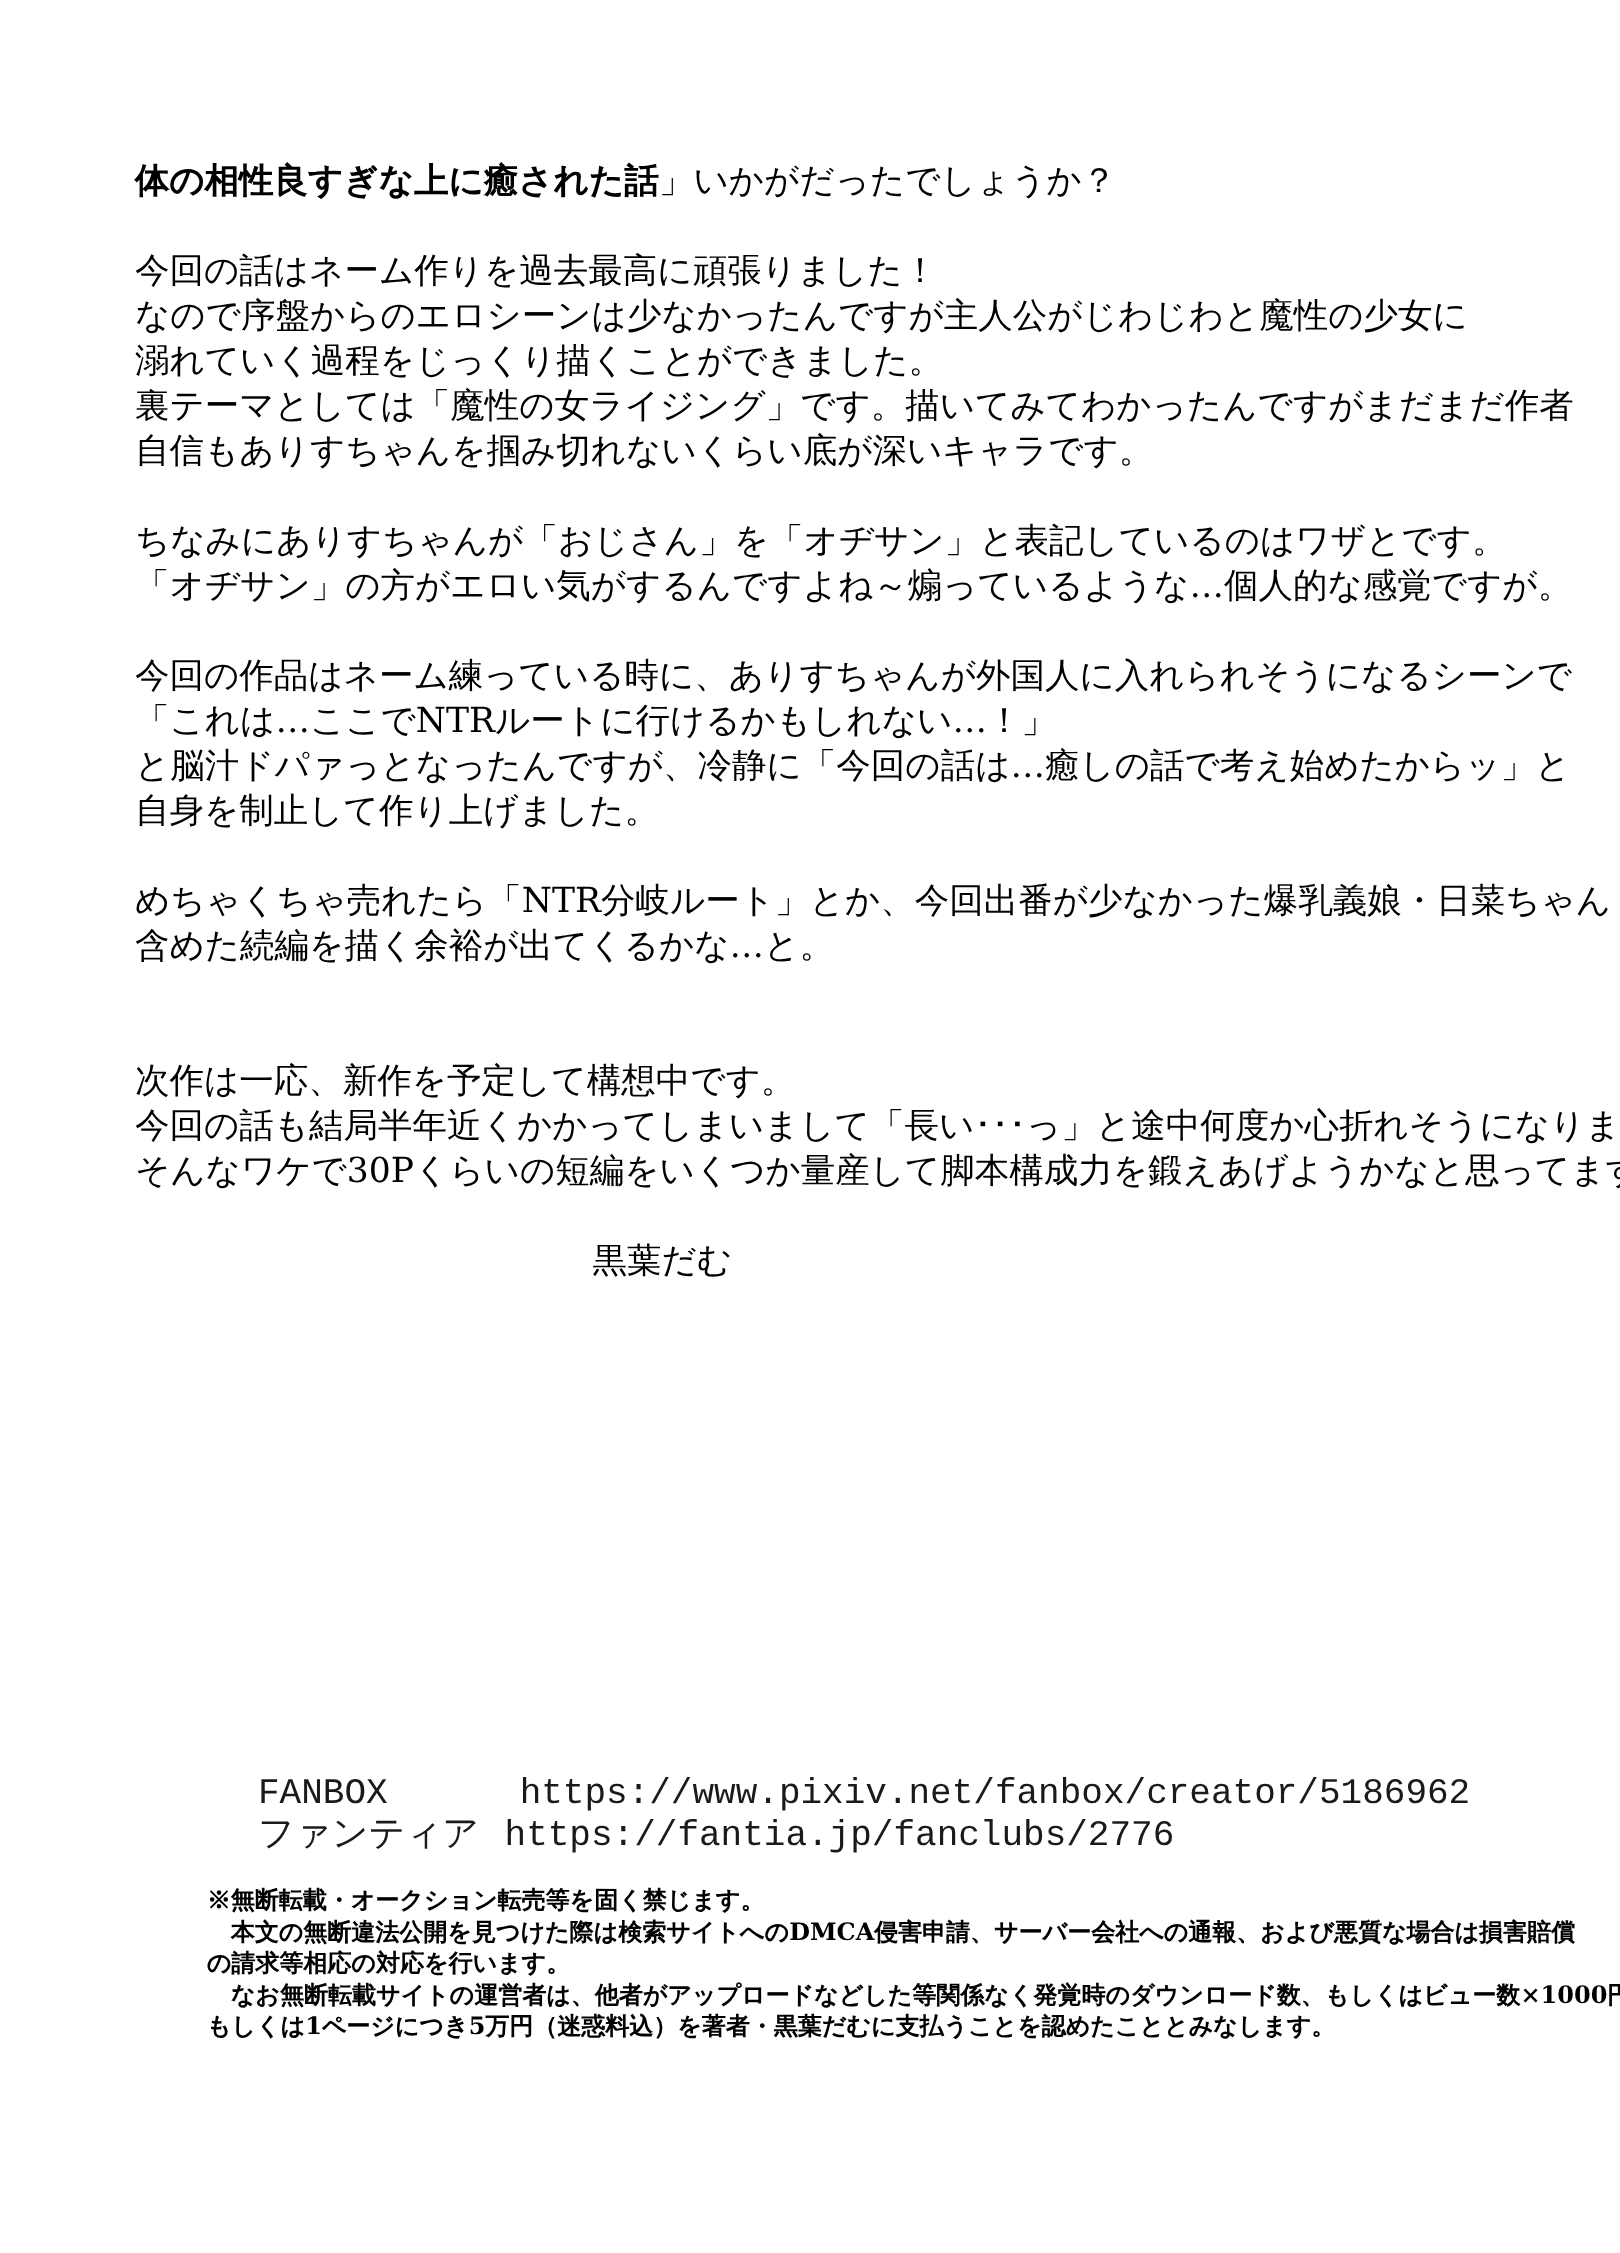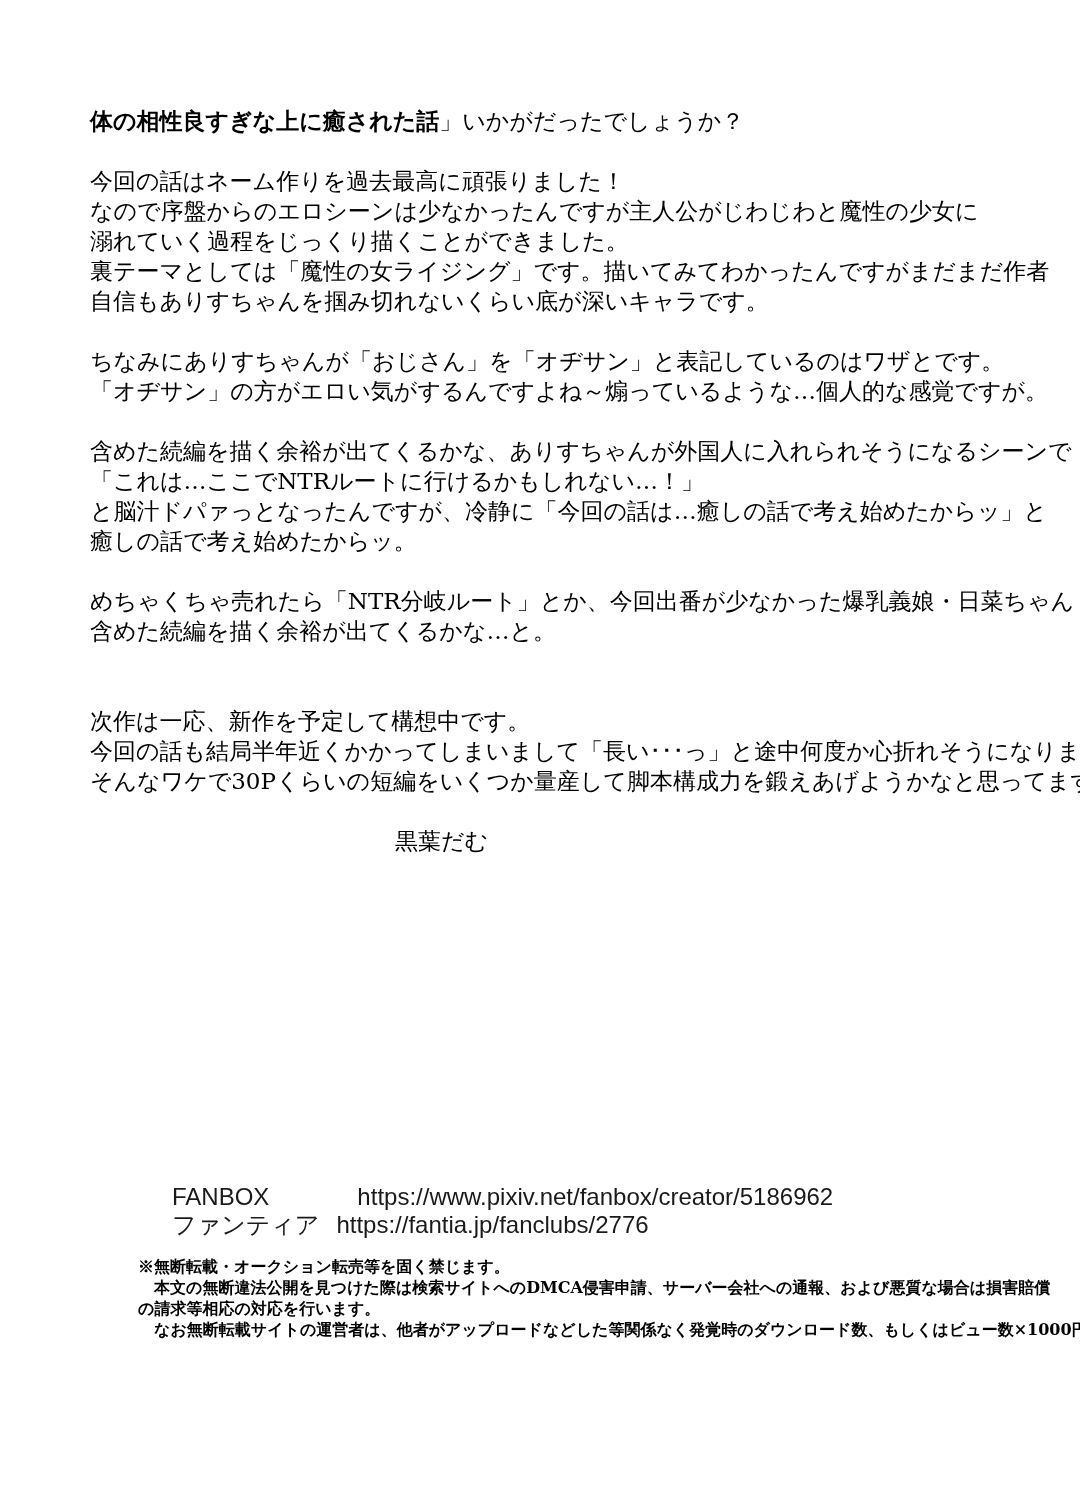--- a/index.html
+++ b/index.html
@@ -29,21 +29,21 @@
   .bold { font-weight: bold; }
   .author-line {
     margin-top: 30px;
     margin-left: 305px;
     white-space: pre;
   }
   
   .links {
     position: absolute;
     top: 1183px; left: 172px;
-    font-family: Liberation Sans, sans-serif;
+    font-family: Liberation Mono, monospace;
     font-size: 24px;
     line-height: 28px;
     color: #1a1a1a;
   }
   .link-row { display: flex; align-items: baseline; white-space: pre; }
   .link-row:nth-child(1) .link-url { margin-left: 88px; }
   .link-row:nth-child(2) .link-url { margin-left: 17px; }
   
   .disclaimer {
     position: absolute;
@@ -73,24 +73,24 @@
       <div class="line">裏テーマとしては「魔性の女ライジング」です。描いてみてわかったんですがまだまだ作者</div>
       <div class="line">自信もありすちゃんを掴み切れないくらい底が深いキャラです。</div>
     </div>
 
     <div class="para">
       <div class="line">ちなみにありすちゃんが「おじさん」を「オヂサン」と表記しているのはワザとです。</div>
       <div class="line">「オヂサン」の方がエロい気がするんですよね～煽っているような…個人的な感覚ですが。</div>
     </div>
 
     <div class="para">
-      <div class="line">含めた続編を描く余裕が出てくるかな、ありすちゃんが外国人に入れられそうになるシーンで</div>
+      <div class="line">今回の作品はネーム練っている時に、ありすちゃんが外国人に入れられそうになるシーンで</div>
       <div class="line">「これは…ここでNTRルートに行けるかもしれない…！」</div>
       <div class="line">と脳汁ドパァっとなったんですが、冷静に「今回の話は…癒しの話で考え始めたからッ」と</div>
-      <div class="line">癒しの話で考え始めたからッ。</div>
+      <div class="line">自身を制止して作り上げました。</div>
     </div>
 
     <div class="para">
       <div class="line">めちゃくちゃ売れたら「NTR分岐ルート」とか、今回出番が少なかった爆乳義娘・日菜ちゃん</div>
       <div class="line">含めた続編を描く余裕が出てくるかな…と。</div>
     </div>
 
     <div class="para big-gap">
       <div class="line">次作は一応、新作を予定して構想中です。</div>
       <div class="line">今回の話も結局半年近くかかってしまいまして「長い･･･っ」と途中何度か心折れそうになりました。</div>
@@ -110,15 +110,16 @@
       <span class="link-label">ファンティア</span>
       <span class="link-url">https://fantia.jp/fanclubs/2776</span>
     </div>
   </div>
 
   <div class="disclaimer">
     <div class="line">※無断転載・オークション転売等を固く禁じます。</div>
     <div class="line">　本文の無断違法公開を見つけた際は検索サイトへのDMCA侵害申請、サーバー会社への通報、および悪質な場合は損害賠償</div>
     <div class="line">の請求等相応の対応を行います。</div>
     <div class="line">　なお無断転載サイトの運営者は、他者がアップロードなどした等関係なく発覚時のダウンロード数、もしくはビュー数×1000円</div>
+    <div class="line">もしくは1ページにつき5万円（迷惑料込）を著者・黒葉だむに支払うことを認めたこととみなします。</div>
   </div>
 
 </div>
 
 </body></html>

